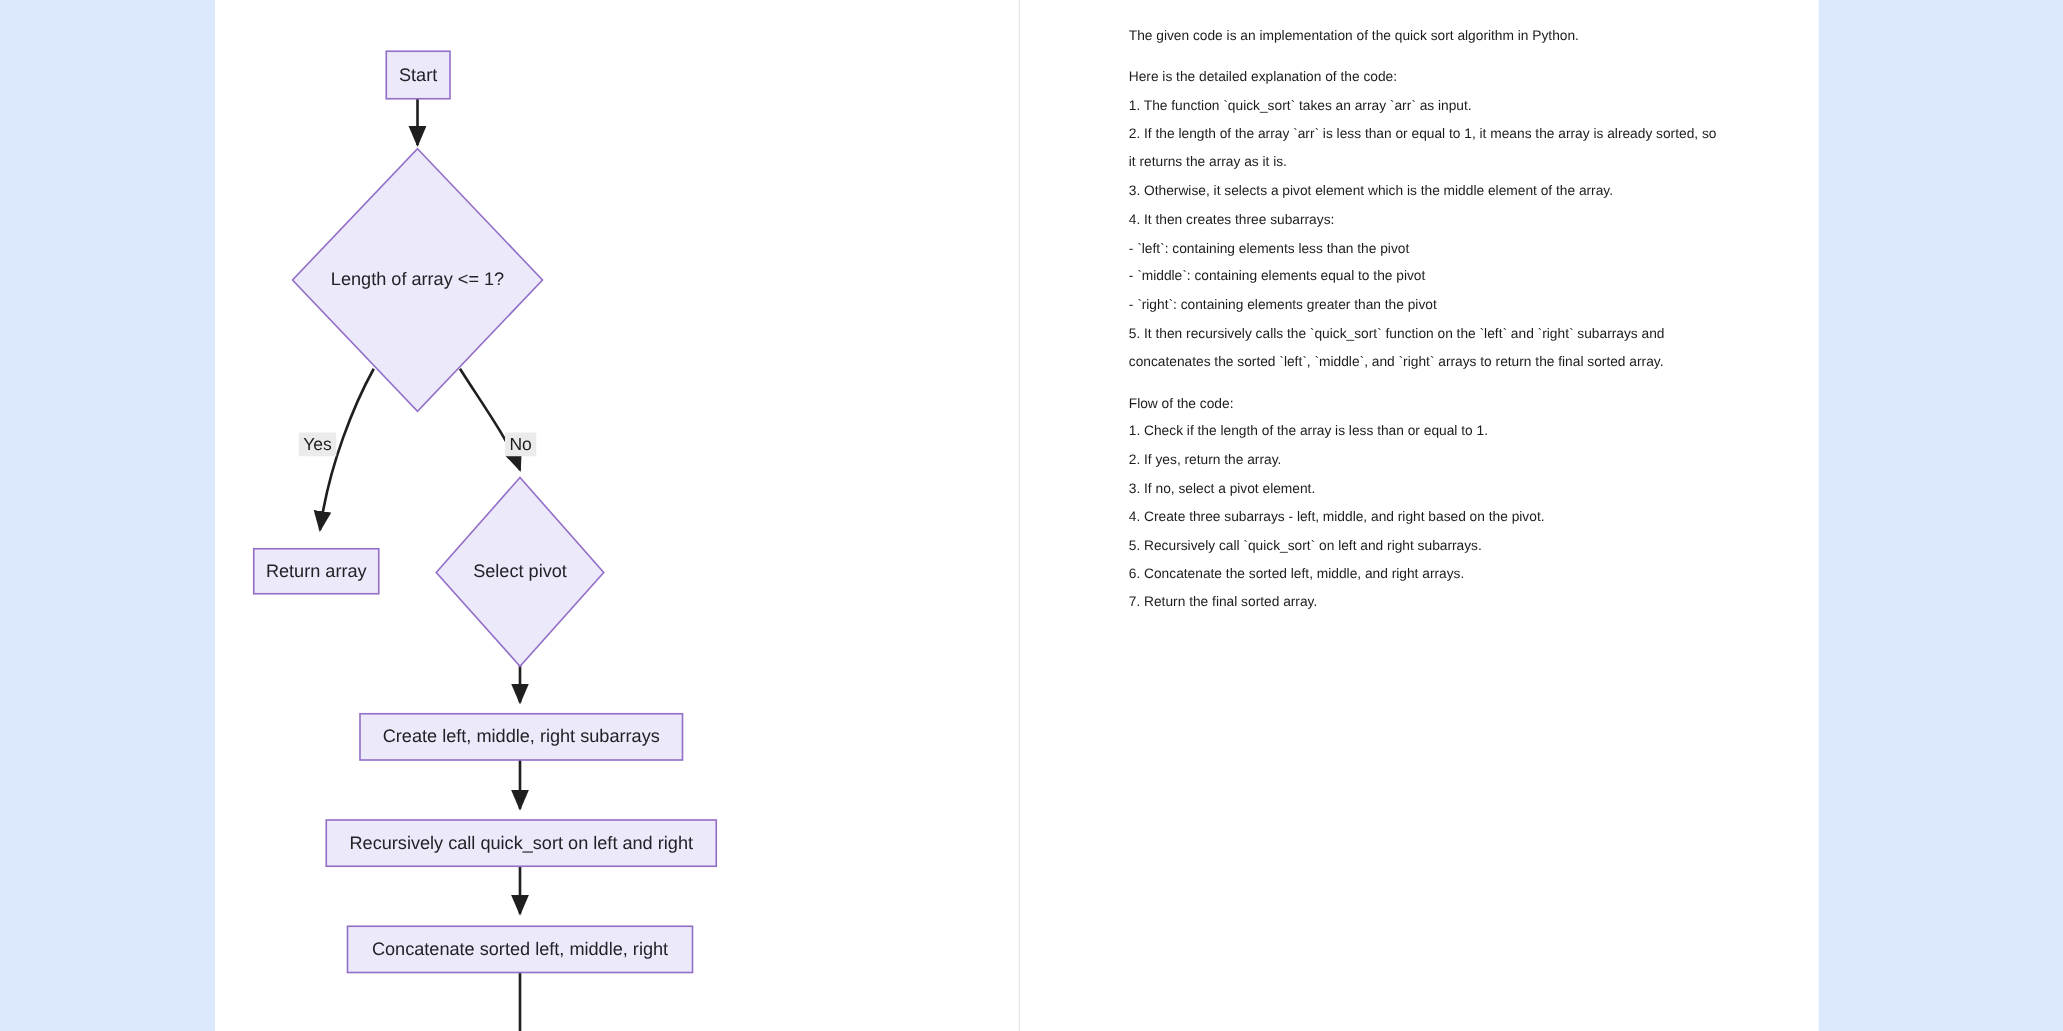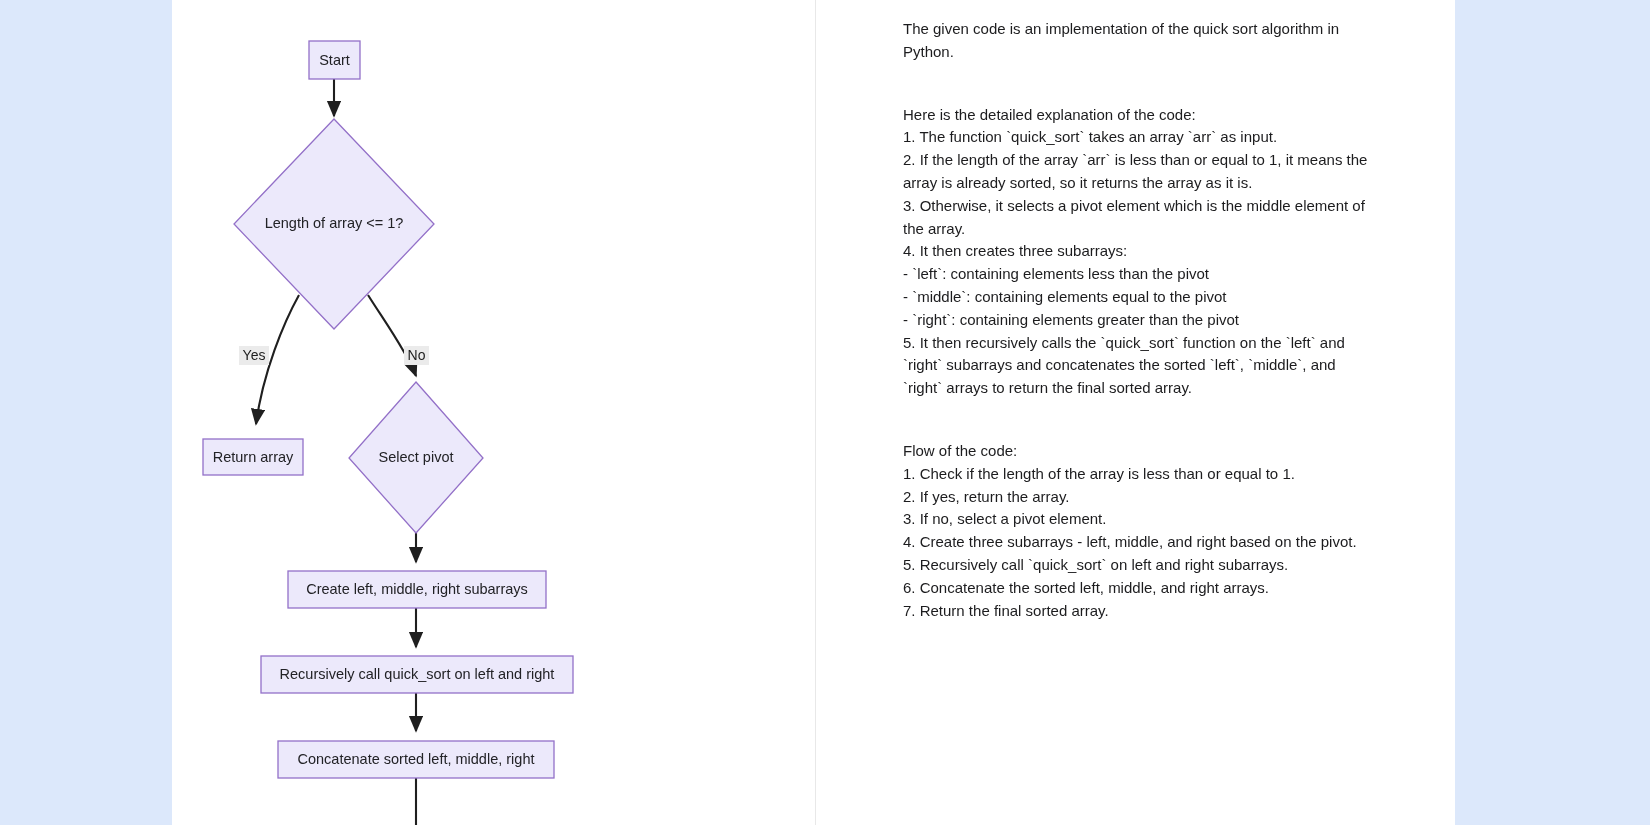--- a/index.html
+++ b/index.html
@@ -94,28 +94,28 @@
     left: 644px;
     top: 0;
     width: 639px;
     height: 825px;
     padding: 18px 78px 0 87px;
     box-sizing: border-box;
   }
 
   .para {
     font-family: "Liberation Sans", sans-serif;
-    font-size: 15px;
+    font-size: 11px;
     line-height: 22.8px;
     color: #1c1c1e;
     margin: 0;
     white-space: pre-wrap;
   }
   .para + .para {
-    margin-top: 40px;
+    margin-top: 10px;
   }
 </style>
 </head>
 <body>
 
 <div id="app">
 
   <div id="sheet">
 
     <div id="diagram-pane">

